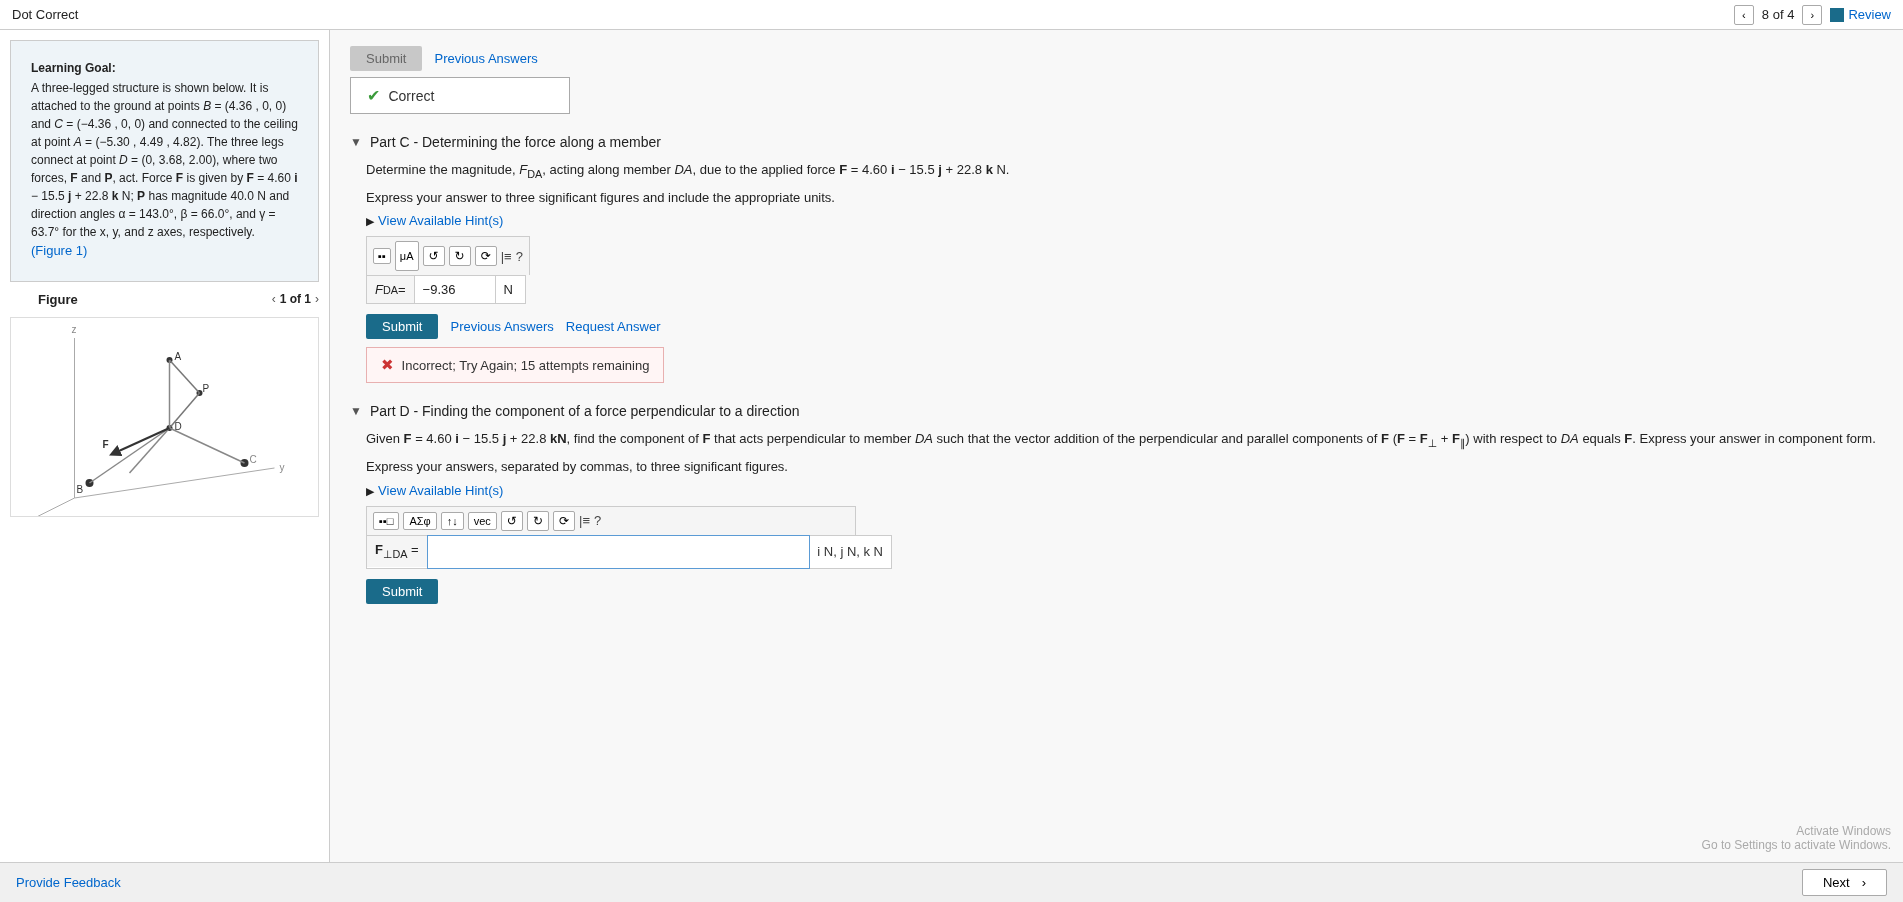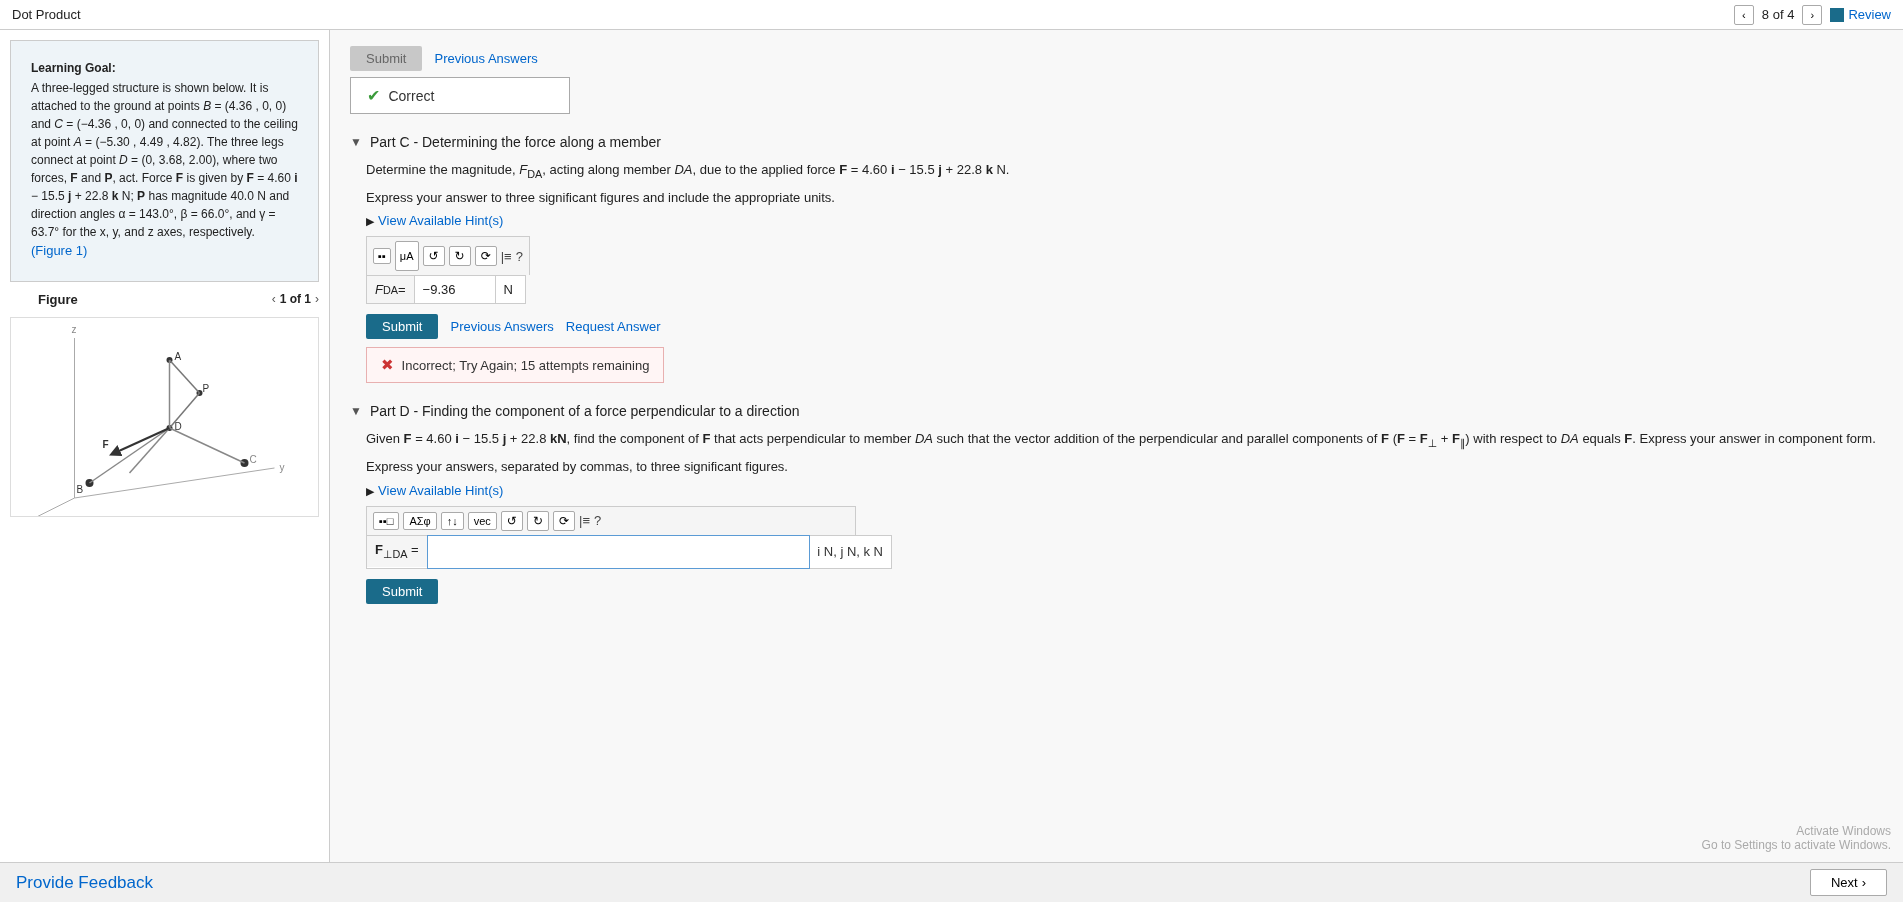--- a/index.html
+++ b/index.html
@@ -159,41 +159,41 @@
       border: 1px solid #ccc; border-bottom: none; background: #f5f5f5;
     }
 
     
     #bottom-bar {
       position: fixed; bottom: 0; left: 0; right: 0; height: 40px;
       background: #f0f0f0; border-top: 1px solid #ccc;
       display: flex; align-items: center; justify-content: space-between;
       padding: 0 16px;
     }
-    .provide-feedback-link { color: #0066cc; text-decoration: none; font-size: 17px; }
+    .provide-feedback-link { color: #0066cc; text-decoration: none; font-size: 13px; }
     .btn-next {
       background: #fff; border: 1px solid #aaa; padding: 5px 20px;
-      font-size: 13px; cursor: pointer; display: flex; align-items: center; gap: 4px;
+      font-size: 13px; cursor: pointer; display: flex; align-items: center; gap: 12px;
       border-radius: 2px;
     }
 
     
     .figure-svg { width: 100%; height: 200px; }
 
     
     .win-watermark {
       position: fixed; bottom: 50px; right: 12px; font-size: 12px; color: #aaa;
       text-align: right; pointer-events: none;
     }
   </style>
 </head>
 <body>
 
 <div id="top-bar">
-  <span>Dot Product</span>
+  <span>Dot Correct</span>
   <div id="top-bar-right">
     <button class="nav-arrow">‹</button>
     <span>8 of 4</span>
     <button class="nav-arrow">›</button>
     <a href="#" id="review-link">
       <span class="review-square"></span>
       <span>Review</span>
     </a>
   </div>
 </div>

